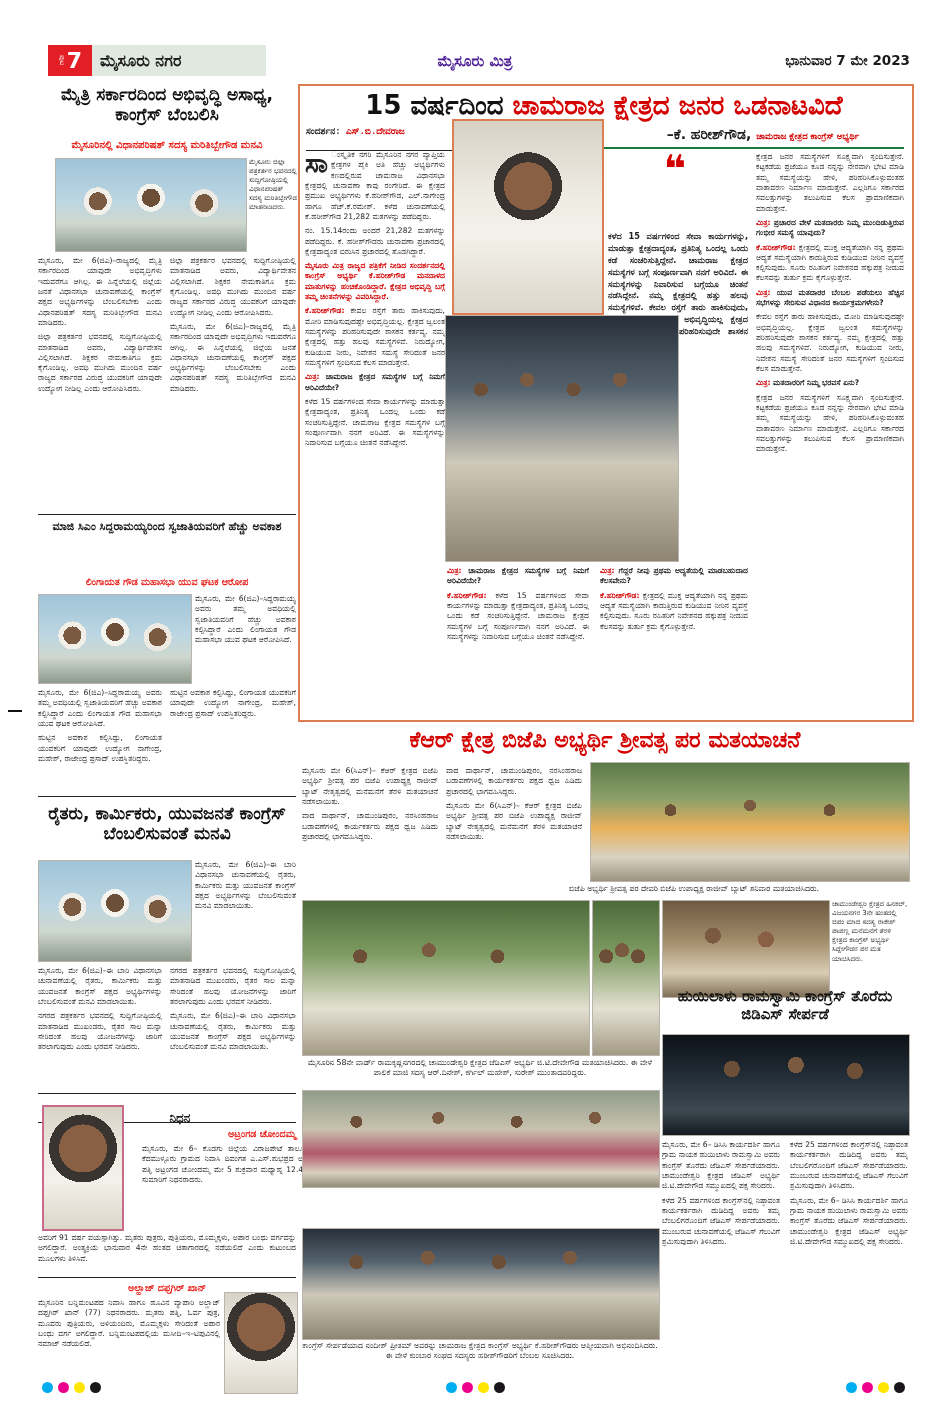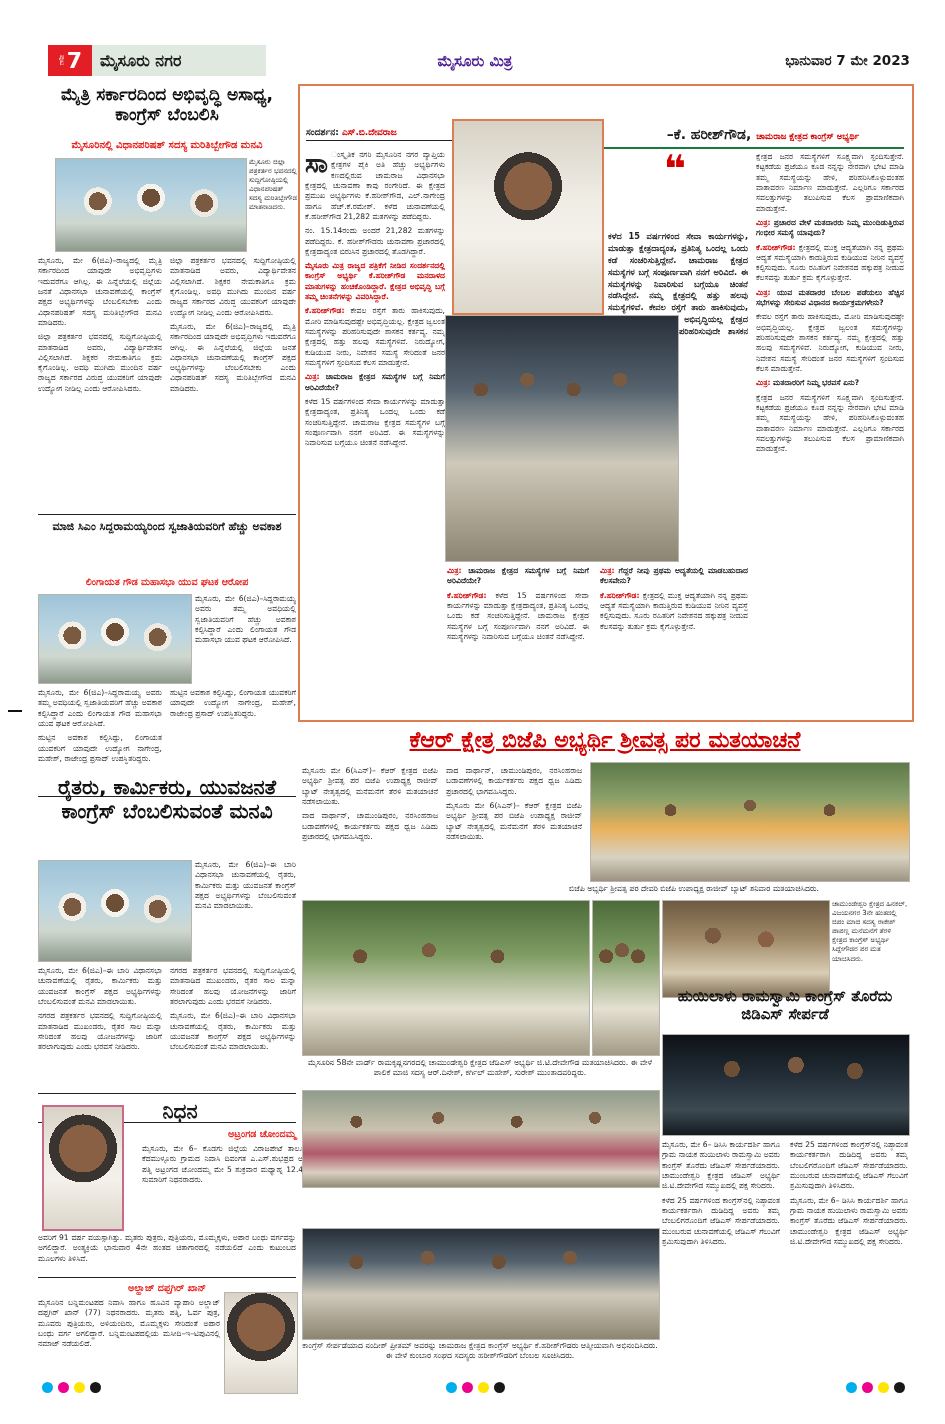--- a/index.html
+++ b/index.html
@@ -66,21 +66,21 @@
     radial-gradient(circle 9px at 15% 32%,#6d4f38 0 6px,transparent 6px),
     radial-gradient(circle 9px at 38% 28%,#7a5b42 0 6px,transparent 6px),
     radial-gradient(circle 9px at 60% 32%,#6d4f38 0 6px,transparent 6px),
     radial-gradient(circle 9px at 82% 28%,#7a5b42 0 6px,transparent 6px),
     linear-gradient(180deg,#8f9c8a 0%,#c9c2ae 40%,#b0596b 65%,#d8cfc0 85%,#948c7a 100%);}
   
   .frame{border:2px solid #dd7e52;}
   .byline-underline{background:#1a7a3c;}
   .quotemark{color:#d40000;font-size:38px;font-weight:bold;line-height:.7;text-align:center;}
   .quotetxt{font-size:8.2px;font-weight:bold;line-height:1.45;text-align:justify;color:#222;overflow:hidden;margin-top:45px;}
-  .obit-title{font-weight:bold;font-size:20px;text-align:center;}
+  .obit-title{font-weight:bold;font-size:12px;text-align:center;margin-top:12px;}
   .dot{width:11px;height:11px;border-radius:50%;display:inline-block;margin-right:5px;}
 </style>
 </head>
 <body>
 
 <div class="page">
 
   <div class="abs section-box" style="left:48px;top:45px;width:218px;height:31px;">
     <div class="pagenum-box" style="width:44px;height:31px;">
       <span class="lbl">ಪುಟ</span>
@@ -113,21 +113,21 @@
   </div>
   <div class="abs bodytxt" style="left:38px;top:688px;width:124px;height:100px;">
     <p>ಮೈಸೂರು, ಮೇ 6(ಜಿಎ)–ಸಿದ್ದರಾಮಯ್ಯ ಅವರು ತಮ್ಮ ಅವಧಿಯಲ್ಲಿ ಸ್ವಜಾತಿಯವರಿಗೆ ಹೆಚ್ಚು ಅವಕಾಶ ಕಲ್ಪಿಸಿದ್ದಾರೆ ಎಂದು ಲಿಂಗಾಯತ ಗೌಡ ಮಹಾಸಭಾ ಯುವ ಘಟಕ ಆರೋಪಿಸಿದೆ.</p>
     <p>ಹುಟ್ಟಿನ ಅವಕಾಶ ಕಲ್ಪಿಸಿದ್ದು, ಲಿಂಗಾಯತ ಯುವಕರಿಗೆ ಯಾವುದೇ ಉದ್ಯೋಗ ನಾಗೇಂದ್ರ, ಮಹೇಶ್, ರಾಜೇಂದ್ರ ಪ್ರಸಾದ್ ಉಪಸ್ಥಿತರಿದ್ದರು.</p>
   </div>
   <div class="abs bodytxt" style="left:170px;top:688px;width:126px;height:100px;">
     <p>ಹುಟ್ಟಿನ ಅವಕಾಶ ಕಲ್ಪಿಸಿದ್ದು, ಲಿಂಗಾಯತ ಯುವಕರಿಗೆ ಯಾವುದೇ ಉದ್ಯೋಗ ನಾಗೇಂದ್ರ, ಮಹೇಶ್, ರಾಜೇಂದ್ರ ಪ್ರಸಾದ್ ಉಪಸ್ಥಿತರಿದ್ದರು.</p>
   </div>
   <div class="abs rule" style="left:38px;top:796px;width:258px;height:1px;"></div>
 
-  <div class="abs hl hl-black" style="left:38px;top:776px;width:258px;font-size:20px;">ರೈತರು, ಕಾರ್ಮಿಕರು, ಯುವಜನತೆ ಕಾಂಗ್ರೆಸ್ ಬೆಂಬಲಿಸುವಂತೆ ಮನವಿ</div>
+  <div class="abs hl hl-black" style="left:38px;top:803px;width:258px;font-size:17px;">ರೈತರು, ಕಾರ್ಮಿಕರು, ಯುವಜನತೆ ಕಾಂಗ್ರೆಸ್ ಬೆಂಬಲಿಸುವಂತೆ ಮನವಿ</div>
   <div class="abs ph ph-press" style="left:38px;top:860px;width:152px;height:100px;"></div>
   <div class="abs bodytxt" style="left:195px;top:860px;width:101px;height:100px;">
     <p>ಮೈಸೂರು, ಮೇ 6(ಜಿಎ)–ಈ ಬಾರಿ ವಿಧಾನಸಭಾ ಚುನಾವಣೆಯಲ್ಲಿ ರೈತರು, ಕಾರ್ಮಿಕರು ಮತ್ತು ಯುವಜನತೆ ಕಾಂಗ್ರೆಸ್ ಪಕ್ಷದ ಅಭ್ಯರ್ಥಿಗಳನ್ನು ಬೆಂಬಲಿಸುವಂತೆ ಮನವಿ ಮಾಡಲಾಯಿತು.</p>
   </div>
   <div class="abs bodytxt" style="left:38px;top:966px;width:124px;height:122px;">
     <p>ಮೈಸೂರು, ಮೇ 6(ಜಿಎ)–ಈ ಬಾರಿ ವಿಧಾನಸಭಾ ಚುನಾವಣೆಯಲ್ಲಿ ರೈತರು, ಕಾರ್ಮಿಕರು ಮತ್ತು ಯುವಜನತೆ ಕಾಂಗ್ರೆಸ್ ಪಕ್ಷದ ಅಭ್ಯರ್ಥಿಗಳನ್ನು ಬೆಂಬಲಿಸುವಂತೆ ಮನವಿ ಮಾಡಲಾಯಿತು.</p>
     <p>ನಗರದ ಪತ್ರಕರ್ತರ ಭವನದಲ್ಲಿ ಸುದ್ದಿಗೋಷ್ಠಿಯಲ್ಲಿ ಮಾತನಾಡಿದ ಮುಖಂಡರು, ರೈತರ ಸಾಲ ಮನ್ನಾ ಸೇರಿದಂತೆ ಹಲವು ಯೋಜನೆಗಳನ್ನು ಜಾರಿಗೆ ತರಲಾಗುವುದು ಎಂದು ಭರವಸೆ ನೀಡಿದರು.</p>
   </div>
   <div class="abs bodytxt" style="left:170px;top:966px;width:126px;height:122px;">
     <p>ನಗರದ ಪತ್ರಕರ್ತರ ಭವನದಲ್ಲಿ ಸುದ್ದಿಗೋಷ್ಠಿಯಲ್ಲಿ ಮಾತನಾಡಿದ ಮುಖಂಡರು, ರೈತರ ಸಾಲ ಮನ್ನಾ ಸೇರಿದಂತೆ ಹಲವು ಯೋಜನೆಗಳನ್ನು ಜಾರಿಗೆ ತರಲಾಗುವುದು ಎಂದು ಭರವಸೆ ನೀಡಿದರು.</p>
@@ -146,21 +146,25 @@
     <p>ಅವರಿಗೆ 91 ವರ್ಷ ವಯಸ್ಸಾಗಿತ್ತು. ಮೃತರು ಪುತ್ರರು, ಪುತ್ರಿಯರು, ಮೊಮ್ಮಕ್ಕಳು, ಅಪಾರ ಬಂಧು ವರ್ಗವನ್ನು ಅಗಲಿದ್ದಾರೆ. ಅಂತ್ಯಕ್ರಿಯೆ ಭಾನುವಾರ 4ನೇ ಹಂತದ ಚಿತಾಗಾರದಲ್ಲಿ ನಡೆಯಲಿದೆ ಎಂದು ಕುಟುಂಬದ ಮೂಲಗಳು ತಿಳಿಸಿವೆ.</p>
   </div>
   <div class="abs rule" style="left:38px;top:1277px;width:258px;height:1px;"></div>
   <div class="abs subhead-red" style="left:38px;top:1282px;width:258px;font-size:9.5px;">ಅಲ್ಹಾಜ್ ದಫ್ತಗಿರ್ ಖಾನ್</div>
   <div class="abs bodytxt" style="left:38px;top:1298px;width:182px;height:104px;">
     <p>ಮೈಸೂರಿನ ಬನ್ನಿಮಂಟಪದ ನಿವಾಸಿ ಹಾಗೂ ಹೂವಿನ ವ್ಯಾಪಾರಿ ಅಲ್ಹಾಜ್ ದಫ್ತಗಿರ್ ಖಾನ್ (77) ನಿಧನರಾದರು. ಮೃತರು ಪತ್ನಿ, ಓರ್ವ ಪುತ್ರ, ಮೂವರು ಪುತ್ರಿಯರು, ಅಳಿಯಂದಿರು, ಮೊಮ್ಮಕ್ಕಳು ಸೇರಿದಂತೆ ಅಪಾರ ಬಂಧು ವರ್ಗ ಅಗಲಿದ್ದಾರೆ. ಬನ್ನಿಮಂಟಪದಲ್ಲಿಯ ಮಸೀದಿ–ಇ–ಟಿಪುವಿನಲ್ಲಿ ನಮಾಜ್ ನಡೆಯಲಿದೆ.</p>
   </div>
   <div class="abs ph ph-portrait" style="left:224px;top:1292px;width:72px;height:100px;"></div>
 
   <div class="abs frame" style="left:298px;top:84px;width:612px;height:634px;"></div>
-  <div class="abs" style="left:306px;top:127px;width:150px;font-size:9px;font-weight:bold;border-bottom:1px solid #222;padding-bottom:2px;">
+  <div class="abs hl" style="left:304px;top:90px;width:600px;font-size:26px;white-space:nowrap;">
+    <span class="hl-black">15 ವರ್ಷದಿಂದ</span>
+    <span class="hl-red">ಚಾಮರಾಜ ಕ್ಷೇತ್ರದ ಜನರ ಒಡನಾಟವಿದೆ</span>
+  </div>
+  <div class="abs" style="left:306px;top:127px;width:150px;font-size:9px;font-weight:bold;border-bottom:1px solid #222;padding-bottom:13px;font-family:Liberation Mono, monospace;">
     <span>ಸಂದರ್ಶನ:</span>
     <span class="red">ಎಸ್.ಬಿ.ದೇವರಾಜ</span>
   </div>
   <div class="abs" style="left:620px;top:124px;width:286px;text-align:center;">
     <span style="font-size:14px;font-weight:bold;">–ಕೆ. ಹರೀಶ್‌ಗೌಡ,</span>
     <span class="red" style="font-size:8.5px;">ಚಾಮರಾಜ ಕ್ಷೇತ್ರದ ಕಾಂಗ್ರೆಸ್ ಅಭ್ಯರ್ಥಿ</span>
   </div>
   <div class="abs byline-underline" style="left:604px;top:147px;width:300px;height:2px;"></div>
 
   <div class="abs ph ph-portrait" style="left:452px;top:119px;width:148px;height:192px;border:2px solid #dd7e52;"></div>
@@ -191,21 +195,21 @@
 
   <div class="abs bodytxt" style="left:447px;top:566px;width:142px;height:146px;">
     <p><span class="red">ಮಿತ್ರ:</span> <span class="boldq">ಚಾಮರಾಜ ಕ್ಷೇತ್ರದ ಸಮಸ್ಯೆಗಳ ಬಗ್ಗೆ ನಿಮಗೆ ಅರಿವಿದೆಯೇ?</span></p>
     <p><span class="red">ಕೆ.ಹರೀಶ್‌ಗೌಡ:</span> <span>ಕಳೆದ 15 ವರ್ಷಗಳಿಂದ ಸೇವಾ ಕಾರ್ಯಗಳನ್ನು ಮಾಡುತ್ತಾ ಕ್ಷೇತ್ರದಾದ್ಯಂತ, ಪ್ರತಿನಿತ್ಯ ಒಂದಲ್ಲ ಒಂದು ಕಡೆ ಸಂಚರಿಸುತ್ತಿದ್ದೇನೆ. ಚಾಮರಾಜ ಕ್ಷೇತ್ರದ ಸಮಸ್ಯೆಗಳ ಬಗ್ಗೆ ಸಂಪೂರ್ಣವಾಗಿ ನನಗೆ ಅರಿವಿದೆ. ಈ ಸಮಸ್ಯೆಗಳನ್ನು ನಿವಾರಿಸುವ ಬಗ್ಗೆಯೂ ಚಿಂತನೆ ನಡೆಸಿದ್ದೇನೆ.</span></p>
   </div>
   <div class="abs bodytxt" style="left:600px;top:566px;width:148px;height:146px;">
     <p><span class="red">ಮಿತ್ರ:</span> <span class="boldq">ಗೆದ್ದರೆ ನೀವು ಪ್ರಥಮ ಆದ್ಯತೆಯಲ್ಲಿ ಮಾಡಬಹುದಾದ ಕೆಲಸವೇನು?</span></p>
     <p><span class="red">ಕೆ.ಹರೀಶ್‌ಗೌಡ:</span> <span>ಕ್ಷೇತ್ರದಲ್ಲಿ ಮುಕ್ತ ಆದ್ಯತೆಯಾಗಿ ನನ್ನ ಪ್ರಥಮ ಆದ್ಯತೆ ಸಮಸ್ಯೆಯಾಗಿ ಕಾಡುತ್ತಿರುವ ಕುಡಿಯುವ ನೀರಿನ ವ್ಯವಸ್ಥೆ ಕಲ್ಪಿಸುವುದು. ಸೂರು ರಹಿತರಿಗೆ ನಿವೇಶನದ ಹಕ್ಕುಪತ್ರ ನೀಡುವ ಕೆಲಸವನ್ನು ತುರ್ತು ಕ್ರಮ ಕೈಗೊಳ್ಳುತ್ತೇನೆ.</span></p>
   </div>
 
-  <div class="abs hl hl-red" style="left:300px;top:727px;width:610px;font-size:22px;white-space:nowrap;text-decoration:underline;">ಕೆಆರ್ ಕ್ಷೇತ್ರ ಬಿಜೆಪಿ ಅಭ್ಯರ್ಥಿ ಶ್ರೀವತ್ಸ ಪರ ಮತಯಾಚನೆ</div>
+  <div class="abs hl hl-red" style="left:300px;top:727px;width:610px;font-size:22px;white-space:nowrap;">ಕೆಆರ್ ಕ್ಷೇತ್ರ ಬಿಜೆಪಿ ಅಭ್ಯರ್ಥಿ ಶ್ರೀವತ್ಸ ಪರ ಮತಯಾಚನೆ</div>
   <div class="abs bodytxt" style="left:302px;top:766px;width:136px;height:116px;">
     <p>ಮೈಸೂರು ಮೇ 6(ಸಿಎನ್)– ಕೆಆರ್ ಕ್ಷೇತ್ರದ ಬಿಜೆಪಿ ಅಭ್ಯರ್ಥಿ ಶ್ರೀವತ್ಸ ಪರ ಬಿಜೆಪಿ ಉಪಾಧ್ಯಕ್ಷ ರಾಜೀವ್ ಬ್ಯಾಟ್ ನೇತೃತ್ವದಲ್ಲಿ ಮನೆಮನೆಗೆ ತೆರಳಿ ಮತಯಾಚನೆ ನಡೆಸಲಾಯಿತು.</p>
     <p>ವಾದ ವಾರ್ಥಾನ್, ಚಾಮುಂಡಿಪುರಂ, ನರಸಿಂಹರಾಜ ಬಡಾವಣೆಗಳಲ್ಲಿ ಕಾರ್ಯಕರ್ತರು ಪಕ್ಷದ ಧ್ವಜ ಹಿಡಿದು ಪ್ರಚಾರದಲ್ಲಿ ಭಾಗವಹಿಸಿದ್ದರು.</p>
   </div>
   <div class="abs bodytxt" style="left:446px;top:766px;width:136px;height:116px;">
     <p>ವಾದ ವಾರ್ಥಾನ್, ಚಾಮುಂಡಿಪುರಂ, ನರಸಿಂಹರಾಜ ಬಡಾವಣೆಗಳಲ್ಲಿ ಕಾರ್ಯಕರ್ತರು ಪಕ್ಷದ ಧ್ವಜ ಹಿಡಿದು ಪ್ರಚಾರದಲ್ಲಿ ಭಾಗವಹಿಸಿದ್ದರು.</p>
     <p>ಮೈಸೂರು ಮೇ 6(ಸಿಎನ್)– ಕೆಆರ್ ಕ್ಷೇತ್ರದ ಬಿಜೆಪಿ ಅಭ್ಯರ್ಥಿ ಶ್ರೀವತ್ಸ ಪರ ಬಿಜೆಪಿ ಉಪಾಧ್ಯಕ್ಷ ರಾಜೀವ್ ಬ್ಯಾಟ್ ನೇತೃತ್ವದಲ್ಲಿ ಮನೆಮನೆಗೆ ತೆರಳಿ ಮತಯಾಚನೆ ನಡೆಸಲಾಯಿತು.</p>
   </div>
   <div class="abs ph ph-saffron" style="left:590px;top:762px;width:318px;height:118px;"></div>
   <div class="abs caption" style="left:480px;top:884px;width:428px;text-align:center;">ಬಿಜೆಪಿ ಅಭ್ಯರ್ಥಿ ಶ್ರೀವತ್ಸ ಪರ ದೇವರಿ ಬಿಜೆಪಿ ಉಪಾಧ್ಯಕ್ಷ ರಾಜೀವ್ ಬ್ಯಾಟ್ ಶನಿವಾರ ಮತಯಾಚಿಸಿದರು.</div>

